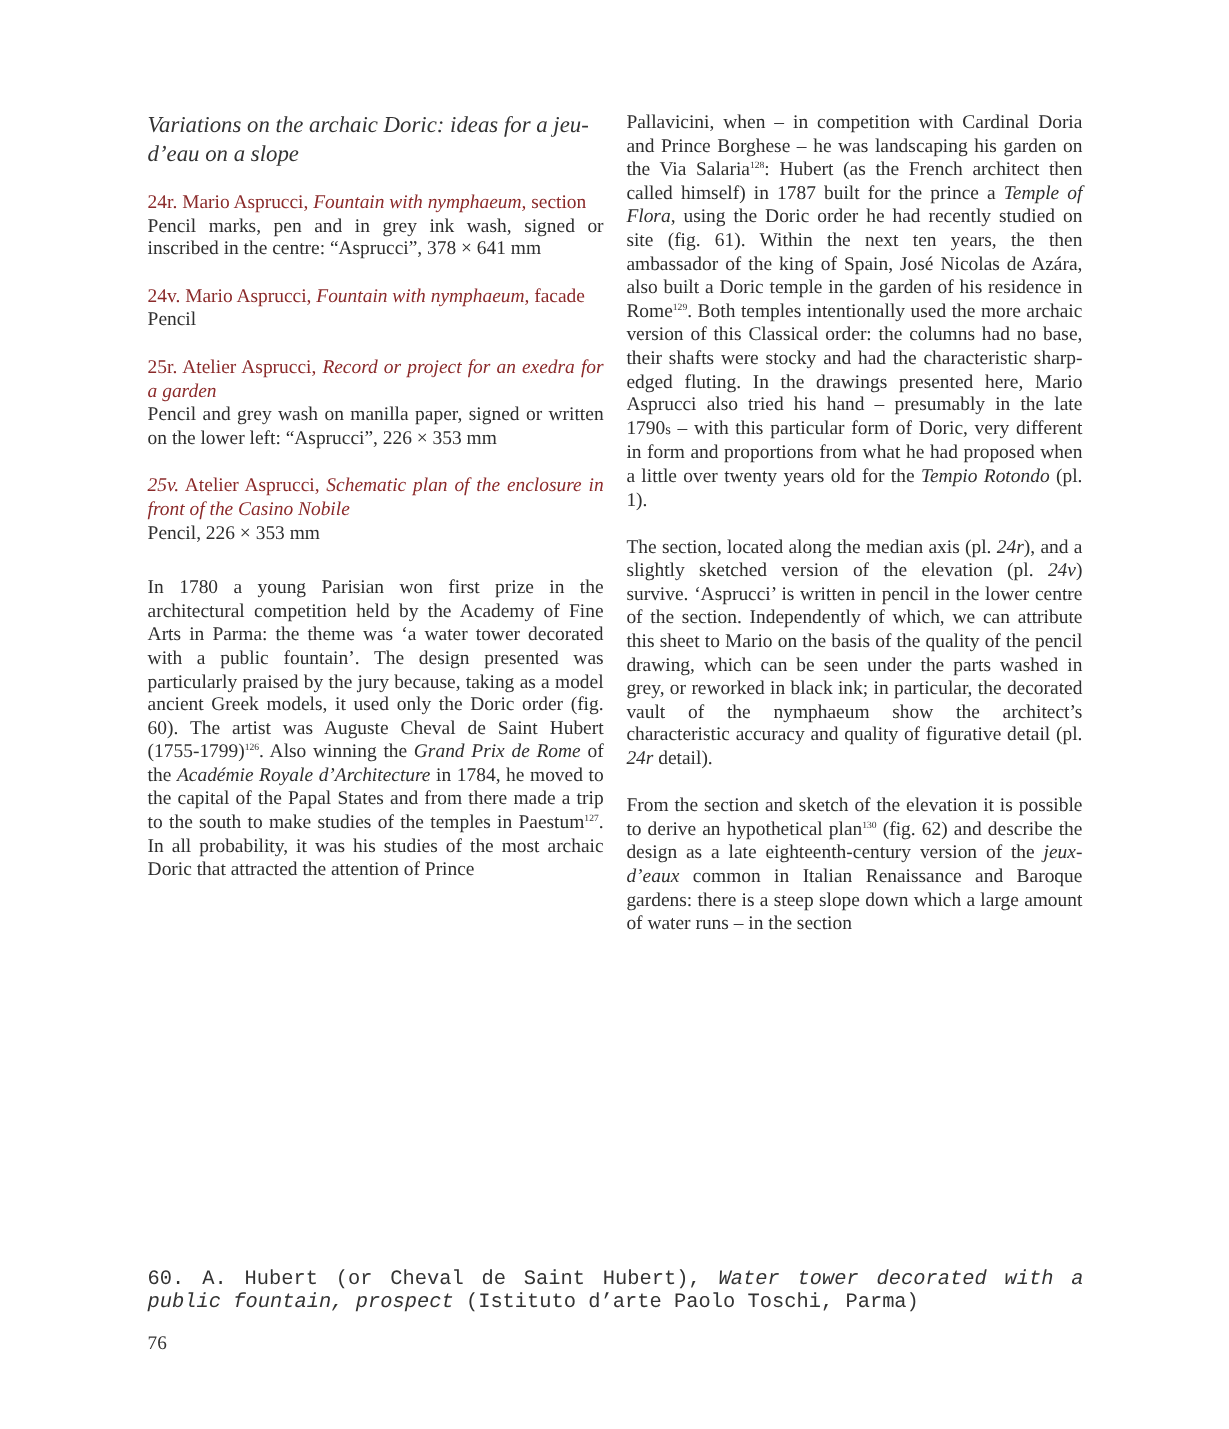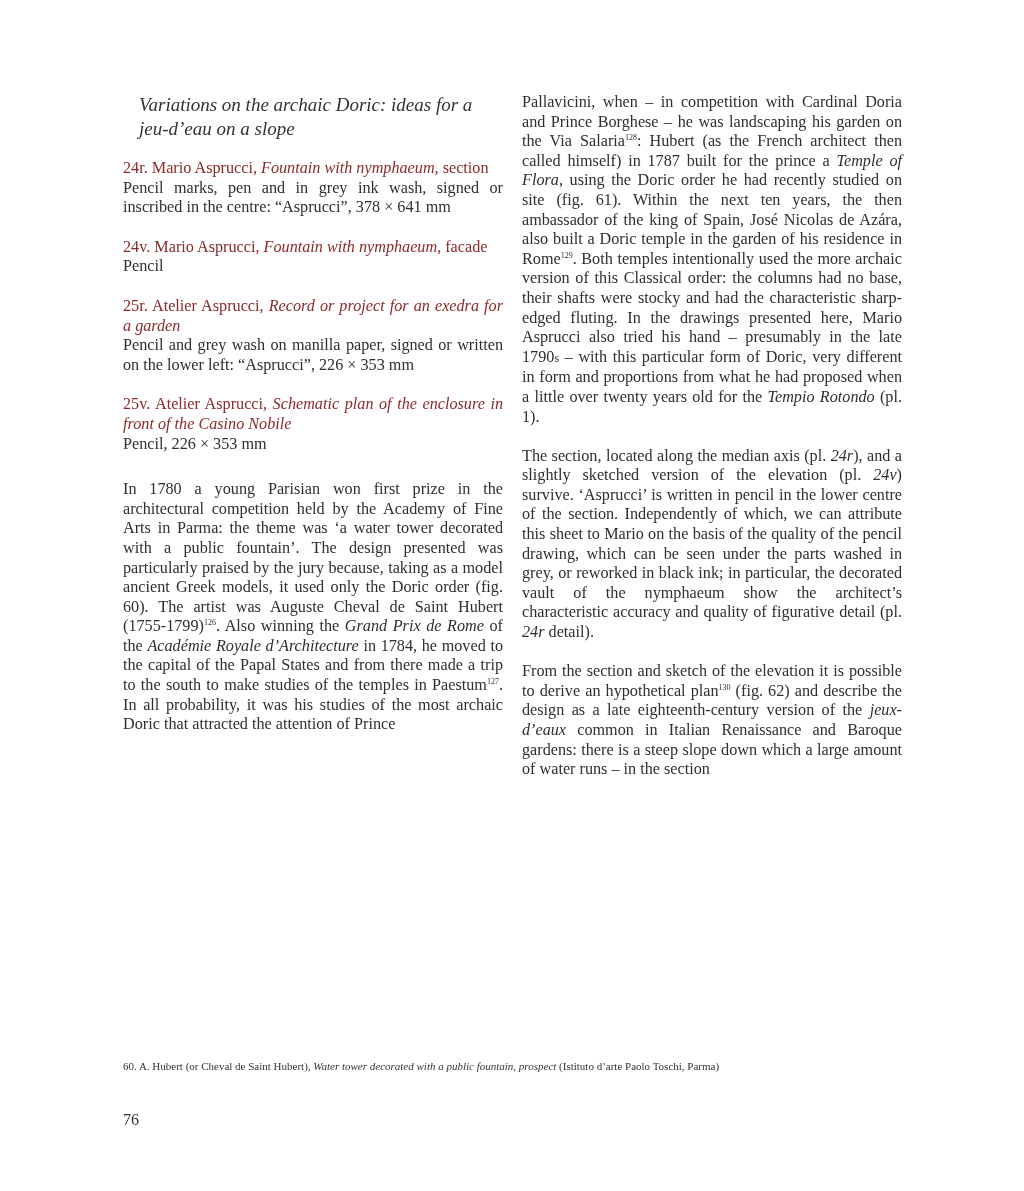--- a/index.html
+++ b/index.html
@@ -1,30 +1,30 @@
 <!DOCTYPE html>
 <html><head>
 <meta charset="utf-8">
 <style>
   html, body { margin: 0; padding: 0; background: #ffffff; }
   body { width: 1024px; height: 1191px; position: relative; overflow: hidden;
          font-family: "Liberation Serif", "DejaVu Serif", serif; color: #2f2f2f; }
   .col { position: absolute; top: 93px; width: 380px; font-size: 16.2px; line-height: 19.6px; }
   .col.left { left: 123px; }
   .col.right { left: 522px; }
-  .section-title { font-style: italic; font-size: 19px; line-height: 24px; margin: 0 0 18px 16px; color: #333; }
+  .section-title { font-style: italic; font-size: 19px; line-height: 24px; margin: 0 0 18px 0; color: #333; }
   .entry { margin-bottom: 20px; }
   .entry .cap { color: #8b2a2a; text-align: justify; }
   .entry .cap i { }
   .entry .desc { text-align: justify; }
   .para { margin: 0 0 19.6px 0; text-align: justify; }
   sup { font-size: 8px; line-height: 0; vertical-align: 6px; }
   .sc { font-size: 12px; }
-  .figcap { position: absolute; left: 123px; top: 1057px; width: 780px; font-size: 11px; line-height: 19px;
-            text-align: justify; color: #333; }
+  .figcap { position: absolute; left: 123px; top: 1057px; width: 780px; font-size: 17px; line-height: 19px;
+            text-align: justify; color: #333; font-family: Liberation Mono, monospace; }
   .pagenum { position: absolute; left: 123px; top: 1111px; font-size: 16px; color: #333; }
 </style>
 </head>
 <body>
 
 <div class="col left">
   <div class="section-title">Variations on the archaic Doric: ideas for a jeu-d’eau on a slope</div>
 
   <div class="entry">
     <div class="cap">
@@ -50,21 +50,21 @@
     <div class="cap">
       <span style="">25r.</span>
       <span>Atelier Asprucci,</span>
       <i>Record or project for an exedra for a garden</i>
     </div>
     <div class="desc">Pencil and grey wash on manilla paper, signed or written on the lower left: “Asprucci”, 226 × 353 mm</div>
   </div>
 
   <div class="entry" style="margin-bottom:26px">
     <div class="cap">
-      <span style="">25v.</span>
+      <span style="font-style:italic">25v.</span>
       <span>Atelier Asprucci,</span>
       <i>Schematic plan of the enclosure in front of the Casino Nobile</i>
     </div>
     <div class="desc">Pencil, 226 × 353 mm</div>
   </div>
 
   <p class="para"><span>In 1780 a young Parisian won first prize in the architectural competition held by the Academy of Fine Arts in Parma: the theme was ‘a water tower decorated with a public fountain’. The design presented was particularly praised by the jury because, taking as a model ancient Greek models, it used only the Doric order (fig. 60). The artist was Auguste Cheval de Saint Hubert (1755-1799)</span><sup>126</sup><span>. Also winning the </span><i>Grand Prix de Rome</i><span> of the </span><i>Académie Royale d’Architecture</i><span> in 1784, he moved to the capital of the Papal States and from there made a trip to the south to make studies of the temples in Paestum</span><sup>127</sup><span>. In all probability, it was his studies of the most archaic Doric that attracted the attention of Prince</span></p>
 </div>
 
 <div class="col right">

